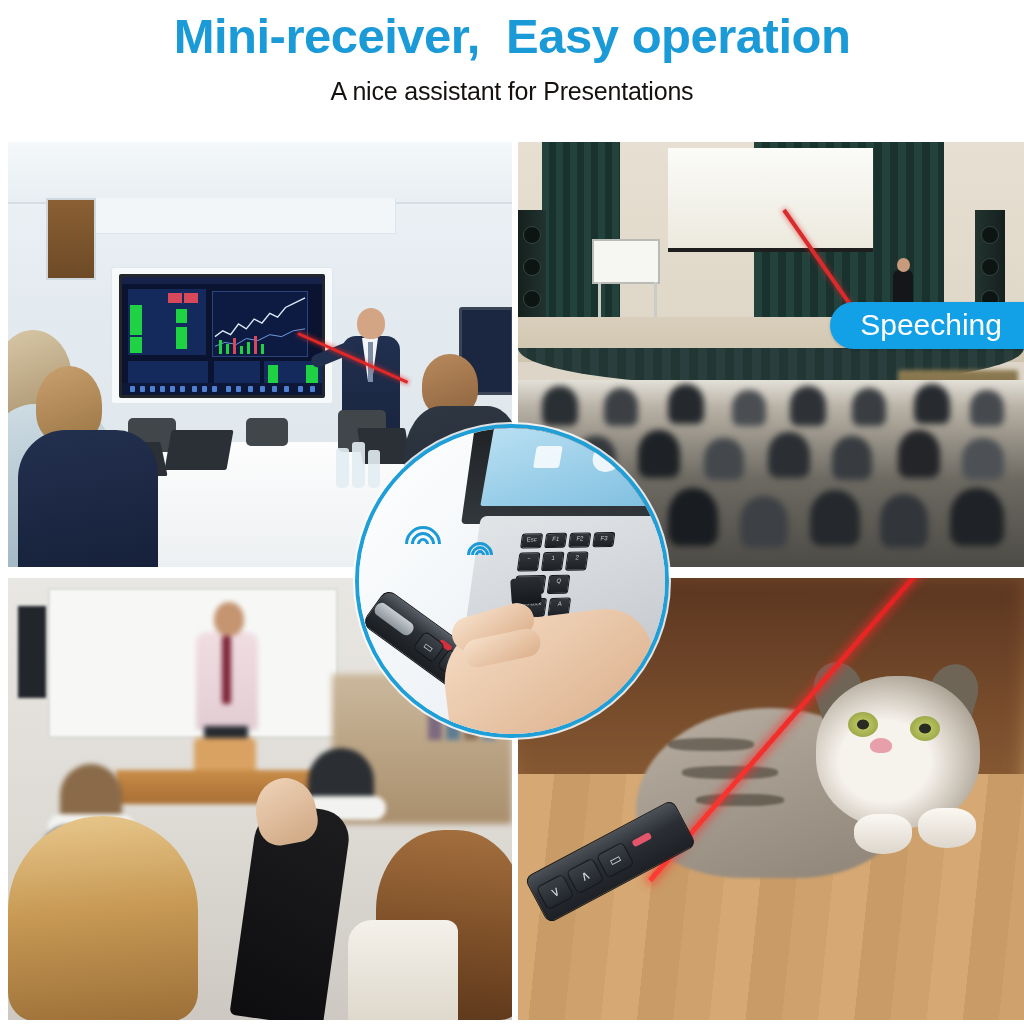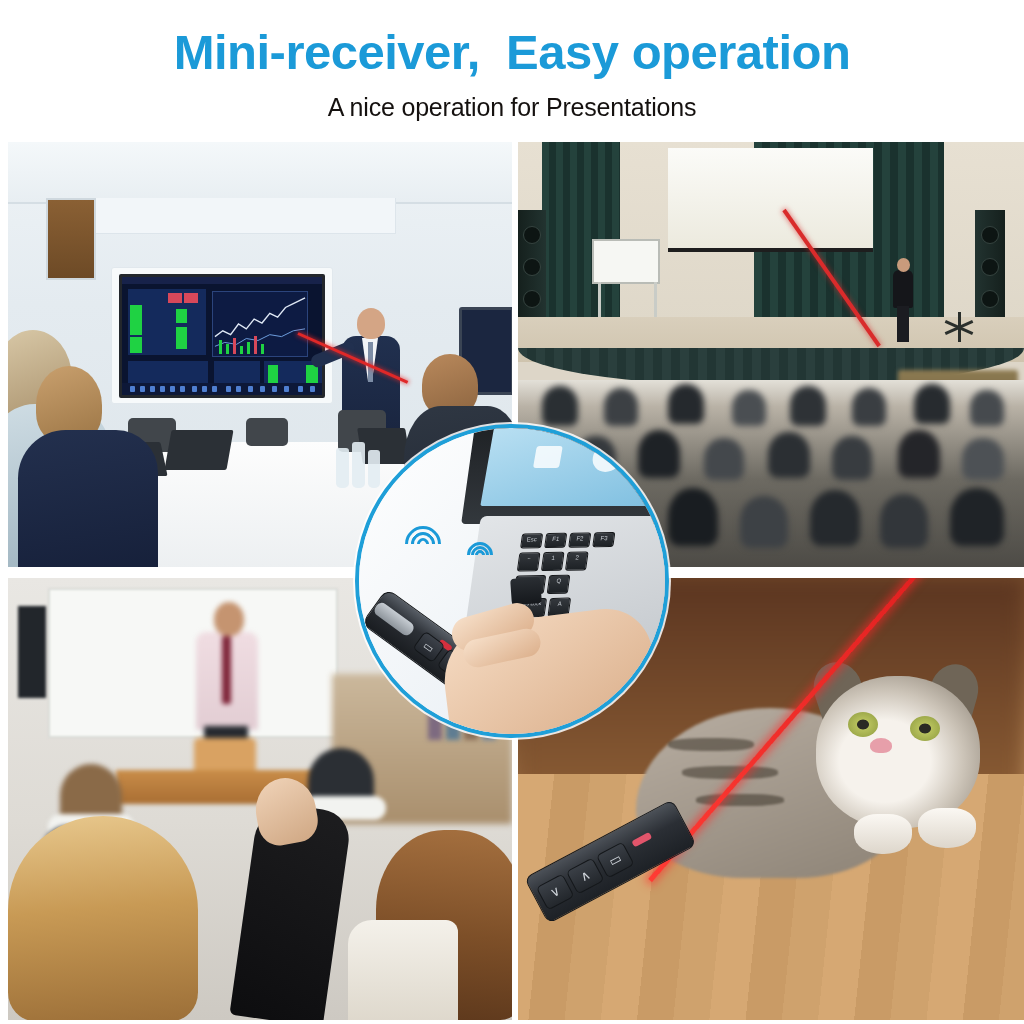--- a/index.html
+++ b/index.html
@@ -5,21 +5,21 @@
   * { margin:0; padding:0; box-sizing:border-box; }
   html,body { width:1024px; height:1024px; background:#ffffff;
     font-family:"Liberation Sans", sans-serif; overflow:hidden; }
 
   #root { position:relative; width:1024px; height:1024px; background:#fff; }
 
   
   .header { position:absolute; left:0; top:0; width:1024px; height:132px;
     background:#fff; text-align:center; }
   .headline { font-size:49px; font-weight:bold; color:#1b9ad8;
-    letter-spacing:-0.5px; line-height:1; padding-top:28px;
+    letter-spacing:-0.5px; line-height:1; padding-top:12px;
     white-space:pre; font-family:"Liberation Sans", sans-serif; }
   .subline { font-size:25px; color:#15110f; padding-top:16px;
     font-family:"Liberation Sans", sans-serif; letter-spacing:-0.2px; }
 
   
   .grid { position:absolute; left:0; top:138px; width:1024px; height:886px; }
   .panel { position:absolute; overflow:hidden; background:#cfd6da; }
   .p-meet   { left:8px;   top:4px;   width:504px; height:425px; }
   .p-speech { left:518px; top:4px;   width:506px; height:425px; }
   .p-teach  { left:8px;   top:440px; width:504px; height:442px; }
@@ -265,21 +265,21 @@
   .laserbar { position:absolute; background:#d92b2b; height:4px;
     box-shadow:0 0 5px 1px rgba(215,40,40,.5); transform-origin:left center; }
 </style>
 </head>
 <body>
 
 <div id="root">
 
   <div class="header">
     <div class="headline">Mini-receiver,  Easy operation</div>
-    <div class="subline">A nice operation for Presentations</div>
+    <div class="subline">A nice assistant for Presentations</div>
   </div>
 
   <div class="grid">
 
     <div class="panel p-meet">
       <div class="mt-wall"></div>
       <div class="mt-ceil"></div>
       <div class="mt-soffit"></div>
       <div class="mt-cab"></div>
 
@@ -419,20 +419,21 @@
 
         <div class="sp-h" style="left:10px;top:110px;width:50px;height:56px;background:#1b1f23;"></div>
         <div class="sp-h" style="left:80px;top:114px;width:48px;height:54px;background:#2e3236;"></div>
         <div class="sp-h" style="left:150px;top:108px;width:50px;height:58px;background:#191d21;"></div>
         <div class="sp-h" style="left:222px;top:116px;width:48px;height:52px;background:#3d4145;"></div>
         <div class="sp-h" style="left:292px;top:110px;width:50px;height:56px;background:#25292d;"></div>
         <div class="sp-h" style="left:362px;top:114px;width:48px;height:54px;background:#32363a;"></div>
         <div class="sp-h" style="left:432px;top:108px;width:54px;height:58px;background:#1f2327;"></div>
       </div>
 
+      <div class="badge badge-speech">Speeching</div>
     </div>
 
     <div class="panel p-teach">
       <div class="tc-bg"></div>
       <div class="tc-board"></div>
       <div class="tc-boardL"></div>
       <div class="tc-shelfR"></div>
       <div class="tc-books" style="right:16px;top:108px;width:14px;height:54px;background:#6f8398;"></div>
       <div class="tc-books" style="right:34px;top:104px;width:14px;height:58px;background:#8a6f58;"></div>
       <div class="tc-books" style="right:52px;top:110px;width:14px;height:52px;background:#5f7d92;"></div>

